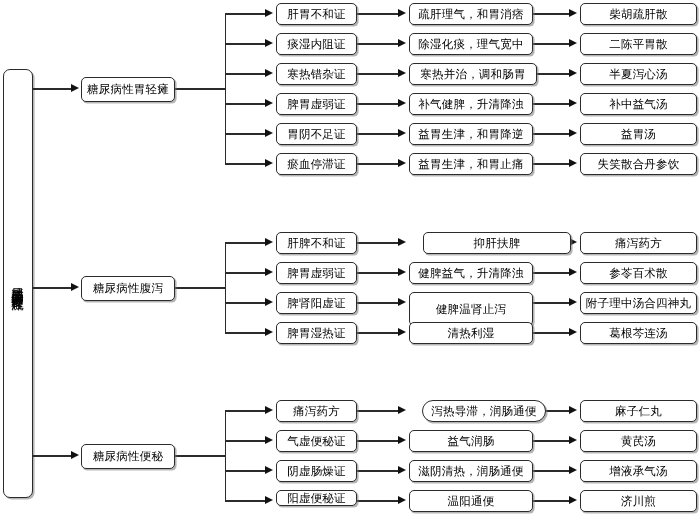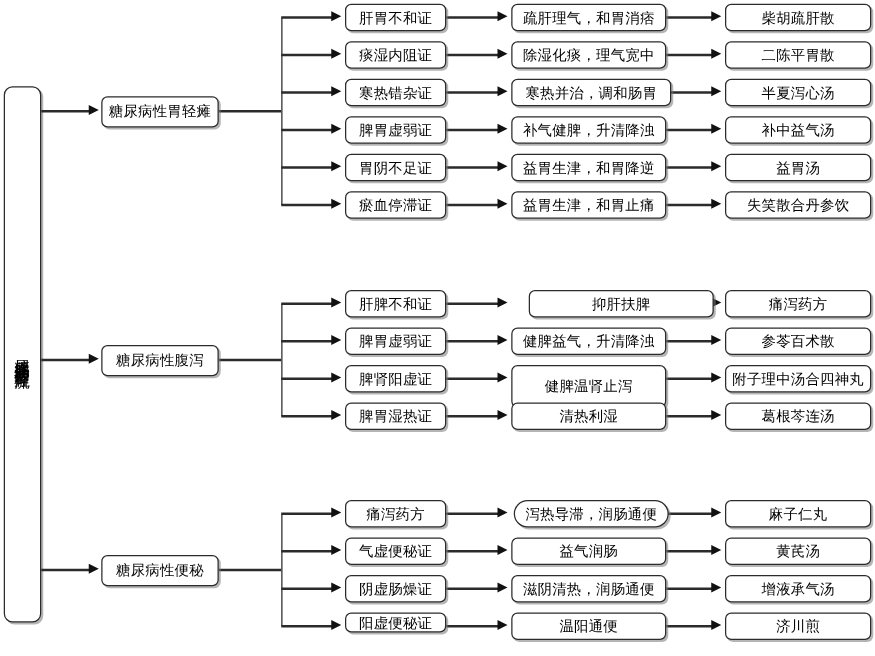--- a/index.html
+++ b/index.html
@@ -193,21 +193,21 @@
       <div class="node" style="left: 409px; top: 262px; width: 124px; height: 22px;">健脾益气，升清降浊</div>
       <div class="node" style="left: 580px; top: 262px; width: 117px; height: 22px;">参苓百术散</div>
       <div class="node" style="left: 276px; top: 292px; width: 81px; height: 22px;">脾肾阳虚证</div>
       <div class="node" style="left: 409px; top: 292px; width: 124px; height: 34px;">健脾温肾止泻</div>
       <div class="node" style="left: 580px; top: 292px; width: 117px; height: 22px;">附子理中汤合四神丸</div>
       <div class="node" style="left: 276px; top: 322px; width: 81px; height: 22px;">脾胃湿热证</div>
       <div class="node" style="left: 409px; top: 322px; width: 124px; height: 22px;">清热利湿</div>
       <div class="node" style="left: 580px; top: 322px; width: 117px; height: 22px;">葛根芩连汤</div>
       <div class="node" style="left: 81px; top: 443.5px; width: 94px; height: 25px;">糖尿病性便秘</div>
       <div class="node" style="left: 276px; top: 400px; width: 81px; height: 22px;">痛泻药方</div>
-      <div class="node" style="left: 411px; top: 400px; width: 124px; height: 22px; border-radius: 11px;">泻热导滞，润肠通便</div>
+      <div class="node" style="left: 422px; top: 400px; width: 124px; height: 22px; border-radius: 11px;">泻热导滞，润肠通便</div>
       <div class="node" style="left: 580px; top: 400px; width: 117px; height: 22px;">麻子仁丸</div>
       <div class="node" style="left: 276px; top: 430px; width: 81px; height: 22px;">气虚便秘证</div>
       <div class="node" style="left: 409px; top: 430px; width: 124px; height: 22px;">益气润肠</div>
       <div class="node" style="left: 580px; top: 430px; width: 117px; height: 22px;">黄芪汤</div>
       <div class="node" style="left: 276px; top: 460px; width: 81px; height: 22px;">阴虚肠燥证</div>
       <div class="node" style="left: 409px; top: 460px; width: 124px; height: 22px;">滋阴清热，润肠通便</div>
       <div class="node" style="left: 580px; top: 460px; width: 117px; height: 22px;">增液承气汤</div>
       <div class="node" style="left: 276px; top: 490px; width: 81px; height: 16px;">阳虚便秘证</div>
       <div class="node" style="left: 409px; top: 490px; width: 124px; height: 22px;">温阳通便</div>
       <div class="node" style="left: 580px; top: 490px; width: 117px; height: 22px;">济川煎</div>

